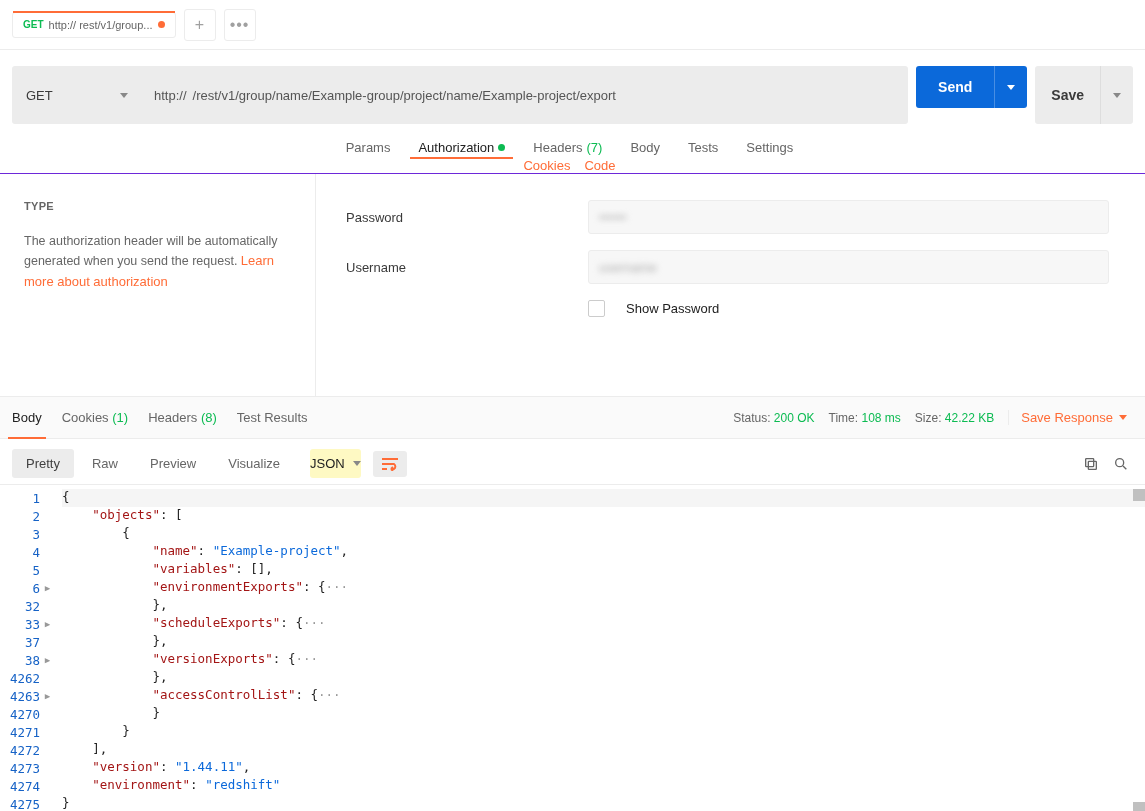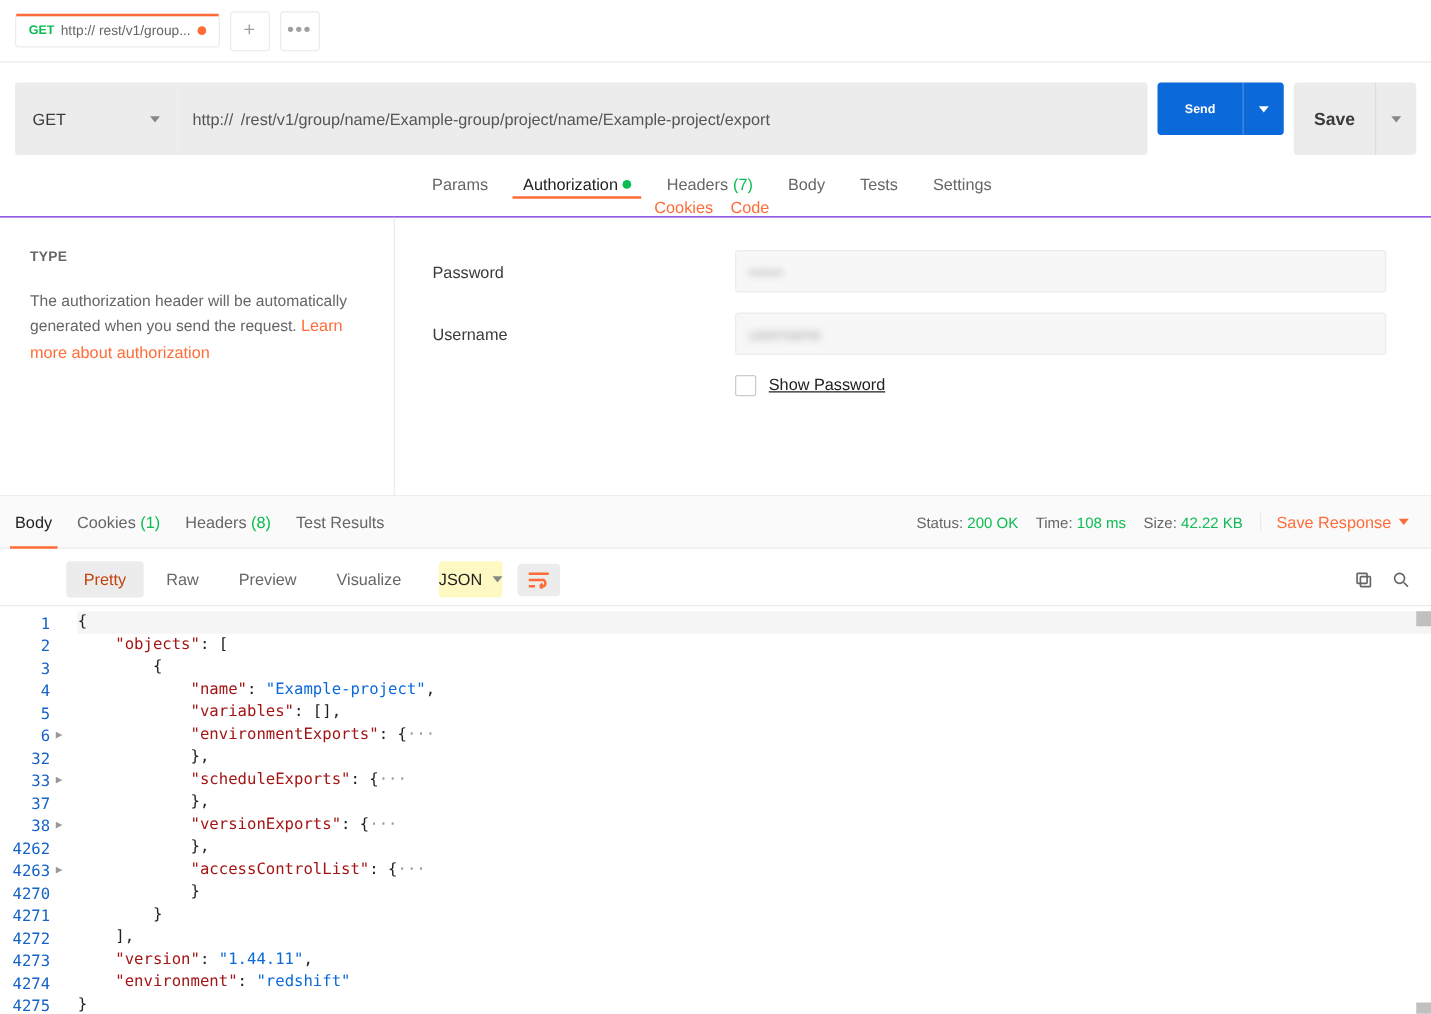--- a/index.html
+++ b/index.html
@@ -17,21 +17,21 @@
 .icon-btn { width: 32px; height: 32px; border: 1px solid #ececec; border-radius: 3px; display:flex; align-items:center; justify-content:center; background:#fff; color:#a0a0a0; font-size:16px; cursor:pointer; }
 .plus-dots { display:flex; gap:8px; }
 .top-right { display:flex; align-items:center; gap:10px; }
 .env-select { display:flex; align-items:center; justify-content:space-between; background:#ececec; border-radius:3px; padding:6px 12px; width:220px; color:#3a3a3a; font-weight:600; font-size:13px; cursor:pointer; }
 
 
 .url-row { display:flex; gap:8px; padding:16px 12px 12px; align-items:stretch; }
 .method-select { display:flex; align-items:center; justify-content:space-between; background:#ececec; border-radius:3px 0 0 3px; padding:0 14px; width:130px; color:#3a3a3a; font-size:13px; cursor:pointer; }
 .url-input { flex:1; background:#ececec; border:none; border-radius:0 3px 3px 0; padding:0 12px; font-size:13px; color:#555; display:flex; align-items:center; margin-left:-8px; }
 .url-input .blur { filter: blur(3px); color:#999; margin:0 3px; }
-.send-btn { display:flex; align-items:center; background:#0b69da; color:#fff; border-radius:3px; font-weight:600; font-size:10px; cursor:pointer; height:42px; }
+.send-btn { display:flex; align-items:center; background:#0b69da; color:#fff; border-radius:3px; font-weight:600; font-size:14px; cursor:pointer; height:42px; }
 .send-btn .label { padding:0 22px; }
 .send-btn .chev { padding:0 12px; border-left:1px solid rgba(255,255,255,0.25); height:100%; display:flex; align-items:center; }
 .save-btn { display:flex; align-items:center; background:#ececec; color:#3a3a3a; border-radius:3px; font-weight:600; font-size:14px; cursor:pointer; height:58px; }
 .save-btn .label { padding:0 16px; }
 .save-btn .chev { padding:0 12px; border-left:1px solid #ddd; height:100%; display:flex; align-items:center; }
 
 
 .req-tabs { display:flex; align-items:center; justify-content:center; border-bottom:1px solid #6d28d9; padding:0 20px 0 14px; height:38px;flex-direction:column; }
 .req-tabs-left { display:flex; gap:28px; height:100%; align-items:center; }
 .req-tab { color:#666; font-size:13px; cursor:pointer; display:flex; align-items:center; gap:4px; height:100%; position:relative; }
@@ -46,38 +46,38 @@
 .panels { display:flex; border-bottom:1px solid #ececec; height:223px; }
 .left-panel { width:316px; border-right:1px solid #ececec; padding:26px 24px 0; }
 .type-label { font-size:11px; color:#666; font-weight:600; letter-spacing:0.3px; }
 .auth-select { margin-top:10px; background:#ececec; border-radius:3px; padding:8px 12px; display:flex; justify-content:space-between; align-items:center; cursor:pointer; font-size:13px; }
 .help-text { margin-top:20px; font-size:12.5px; color:#666; line-height:1.55; }
 .right-panel { flex:1; padding:26px 36px 0 30px; }
 .form-row { display:flex; align-items:center; margin-bottom:16px; }
 .form-row label { width:242px; font-size:13px; color:#3a3a3a; }
 .form-input { flex:1; background:#f7f7f7; border:1px solid #ececec; border-radius:3px; height:34px; padding:0 10px; display:flex; align-items:center; }
 .form-input .blur { filter: blur(3px); color:#aaa; font-size:13px; }
-.check-row { display:flex; align-items:flex-start; gap:10px; margin-left:242px; margin-top:2px;text-decoration:underline; }
+.check-row { display:flex; align-items:center; gap:21px; margin-left:242px; margin-top:2px; }
 .checkbox { width:17px; height:17px; border:1px solid #ccc; border-radius:2px; }
 
 
 .resp-row { display:flex; align-items:center; justify-content:space-between; border-bottom:1px solid #ececec; height:42px; padding:0 18px 0 12px; background:#fafafa; }
 .resp-tabs { display:flex; gap:20px; height:100%; align-items:center; }
 .resp-tab { font-size:13px; color:#666; cursor:pointer; height:100%; display:flex; align-items:center; position:relative; }
 .resp-tab.active { color:#212121; }
 .resp-tab.active::after { content:""; position:absolute; bottom:-1px; left:-4px; right:-4px; height:2px; background:#ff6c37; }
 .resp-meta { display:flex; gap:14px; align-items:center; font-size:12px; color:#666; }
 .resp-meta .val { color:#0cbb52; }
 .resp-meta .save-resp { color:#ff6c37; font-size:13px; display:flex; align-items:center; gap:6px; padding-left:12px; border-left:1px solid #ececec; }
 
 
 .fmt-row { display:flex; align-items:center; justify-content:space-between; padding:10px 16px 6px 12px; }
 .fmt-left { display:flex; gap:4px; align-items:center; }
 .fmt-tab { padding:7px 14px; font-size:13px; color:#666; cursor:pointer; border-radius:3px; }
-.fmt-tab.active { background:#ececec; color:#c2410c;margin-left:41px; }
+.fmt-tab.active { background:#ececec; color:#404040; }
 .json-sel { display:flex; align-items:center; gap:8px; background:#fef9c3; padding:7px 0; border-radius:3px; margin-left:12px; font-size:13px; cursor:pointer; }
 .wrap-btn { margin-left:8px; background:#ececec; padding:6px 8px; border-radius:3px; cursor:pointer; }
 .fmt-right { display:flex; gap:14px; color:#666; }
 .fmt-right span { cursor:pointer; }
 
 
 .code-area { display:flex; font-family: Menlo, Consolas, monospace; font-size:12.5px; padding-top:4px; height:330px; overflow:hidden; border-top:1px solid #ececec; }
 .gutter { text-align:right; color:#1662c6; padding:0 4px 0 10px; user-select:none; }
 .gutter .line { height:18px; display:flex; justify-content:flex-end; align-items:center; gap:2px; }
 .fold { color:#999; font-size:9px; cursor:pointer; width:8px; }

